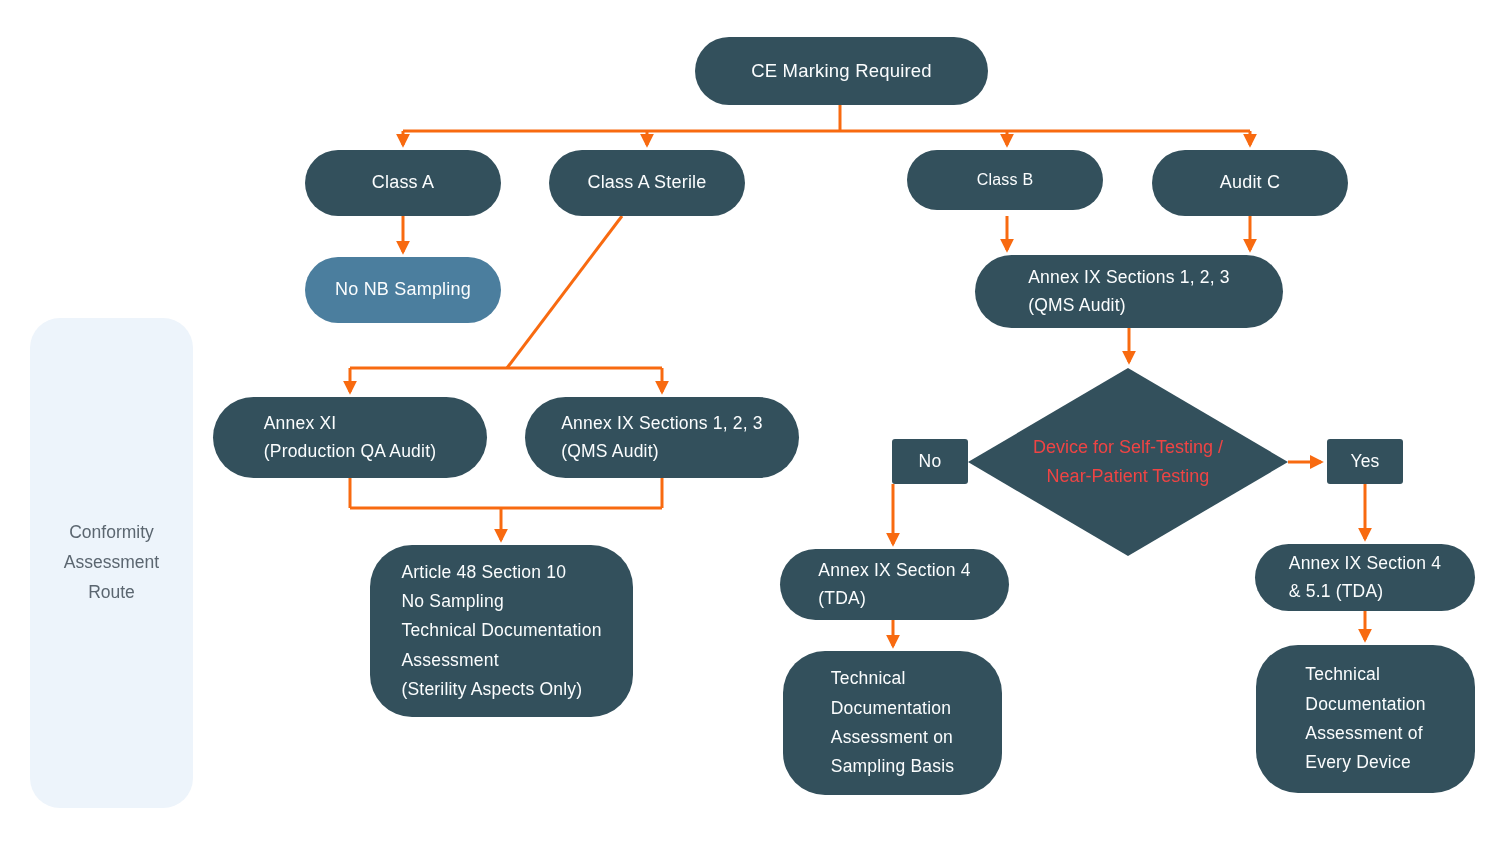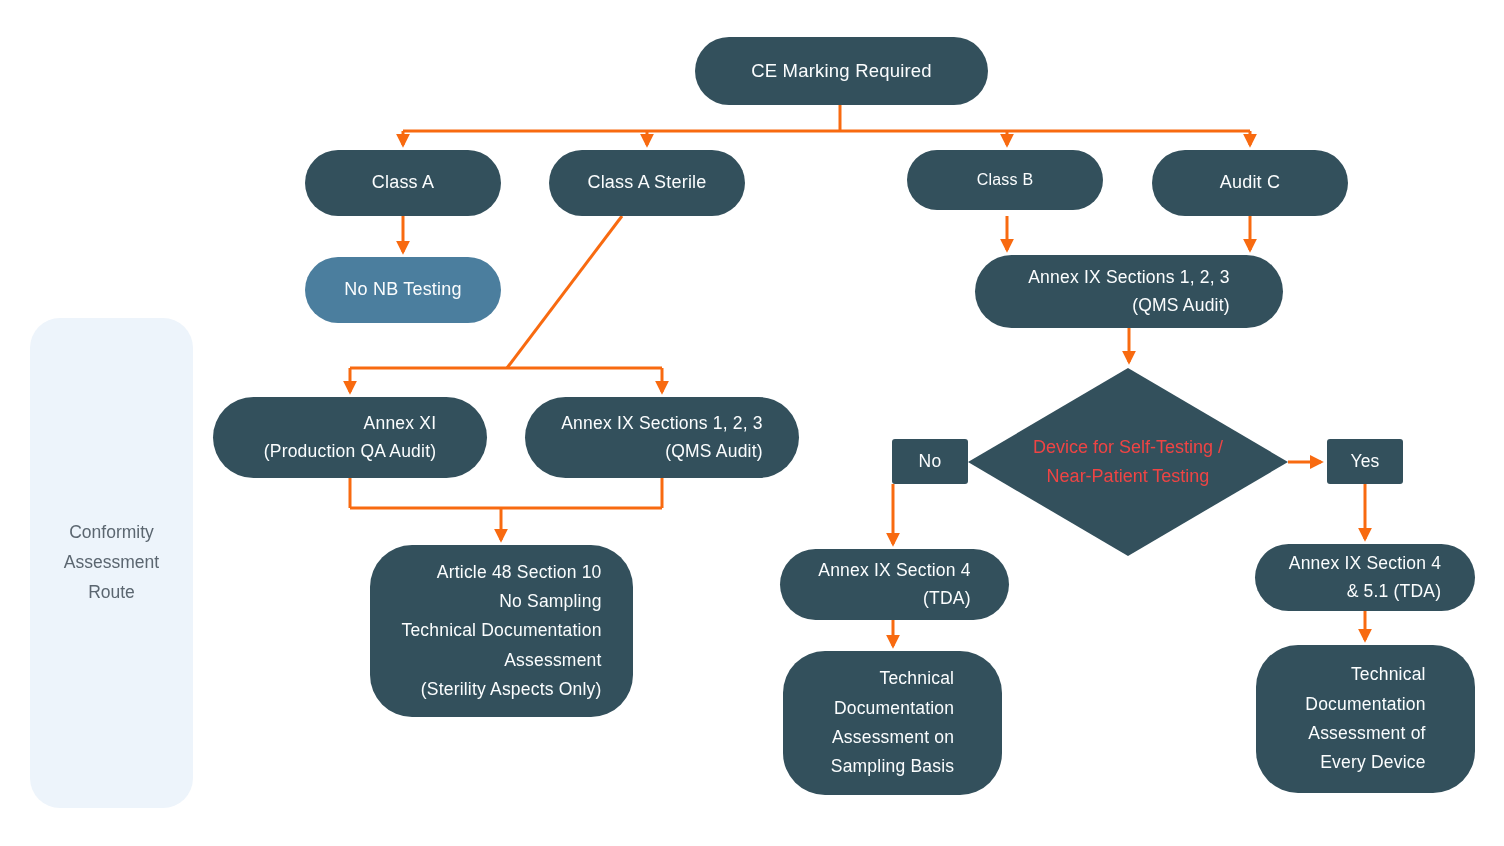--- a/index.html
+++ b/index.html
@@ -4,21 +4,21 @@
 <style>
   * { margin:0; padding:0; box-sizing:border-box; }
   html,body { background:#ffffff; font-family:"Liberation Sans", sans-serif; }
   .canvas {
     position:relative; width:1504px; height:846px; background:#ffffff; overflow:hidden;
   }
   svg.connectors { position:absolute; left:0; top:0; width:1504px; height:846px; }
   .edge { stroke:#f86a10; stroke-width:3; fill:none; }
   .node {
     position:absolute; display:flex; align-items:center; justify-content:center;
-    text-align:right; color:#fbfdfe; background:#33505c; white-space:pre-line;
+    text-align:left; color:#fbfdfe; background:#33505c; white-space:pre-line;
     line-height:1.55; letter-spacing:0.2px;
   }
   .pill   { border-radius:36px; }
   .pill-lg{ border-radius:42px; }
   .rect   { border-radius:3px; }
   .light  { background:#4b7e9e; }
   .sidebar-box {
     position:absolute; display:flex; align-items:center; justify-content:center;
     text-align:center; background:#edf4fb; color:#5b6670; border-radius:30px;
     white-space:pre-line; line-height:1.7; font-size:17.5px;
@@ -81,21 +81,21 @@
 Assessment
 Route</div>
 
   <div class="node pill" style="left:695px; top:37px; width:293px; height:68px; font-size:18.5px;">CE Marking Required</div>
 
   <div class="node pill" style="left:305px; top:150px; width:196px; height:66px; font-size:18px;">Class A</div>
   <div class="node pill" style="left:549px; top:150px; width:196px; height:66px; font-size:18px;">Class A Sterile</div>
   <div class="node pill" style="left:907px; top:150px; width:196px; height:60px; font-size:16px;">Class B</div>
   <div class="node pill" style="left:1152px; top:150px; width:196px; height:66px; font-size:18px;">Audit C</div>
 
-  <div class="node pill light" style="left:305px; top:257px; width:196px; height:66px; font-size:18px;">No NB Testing</div>
+  <div class="node pill light" style="left:305px; top:257px; width:196px; height:66px; font-size:18px;">No NB Sampling</div>
 
   <div class="node pill-lg" style="left:975px; top:255px; width:308px; height:73px; font-size:17.5px;">Annex IX Sections 1, 2, 3
 (QMS Audit)</div>
 
   <div class="node pill-lg" style="left:213px; top:397px; width:274px; height:81px; font-size:17.5px;">Annex XI
 (Production QA Audit)</div>
   <div class="node pill-lg" style="left:525px; top:397px; width:274px; height:81px; font-size:17.5px;">Annex IX Sections 1, 2, 3
 (QMS Audit)</div>
 
   <div class="node pill-lg" style="left:370px; top:545px; width:263px; height:172px; font-size:17.5px; line-height:1.68;">Article 48 Section 10

